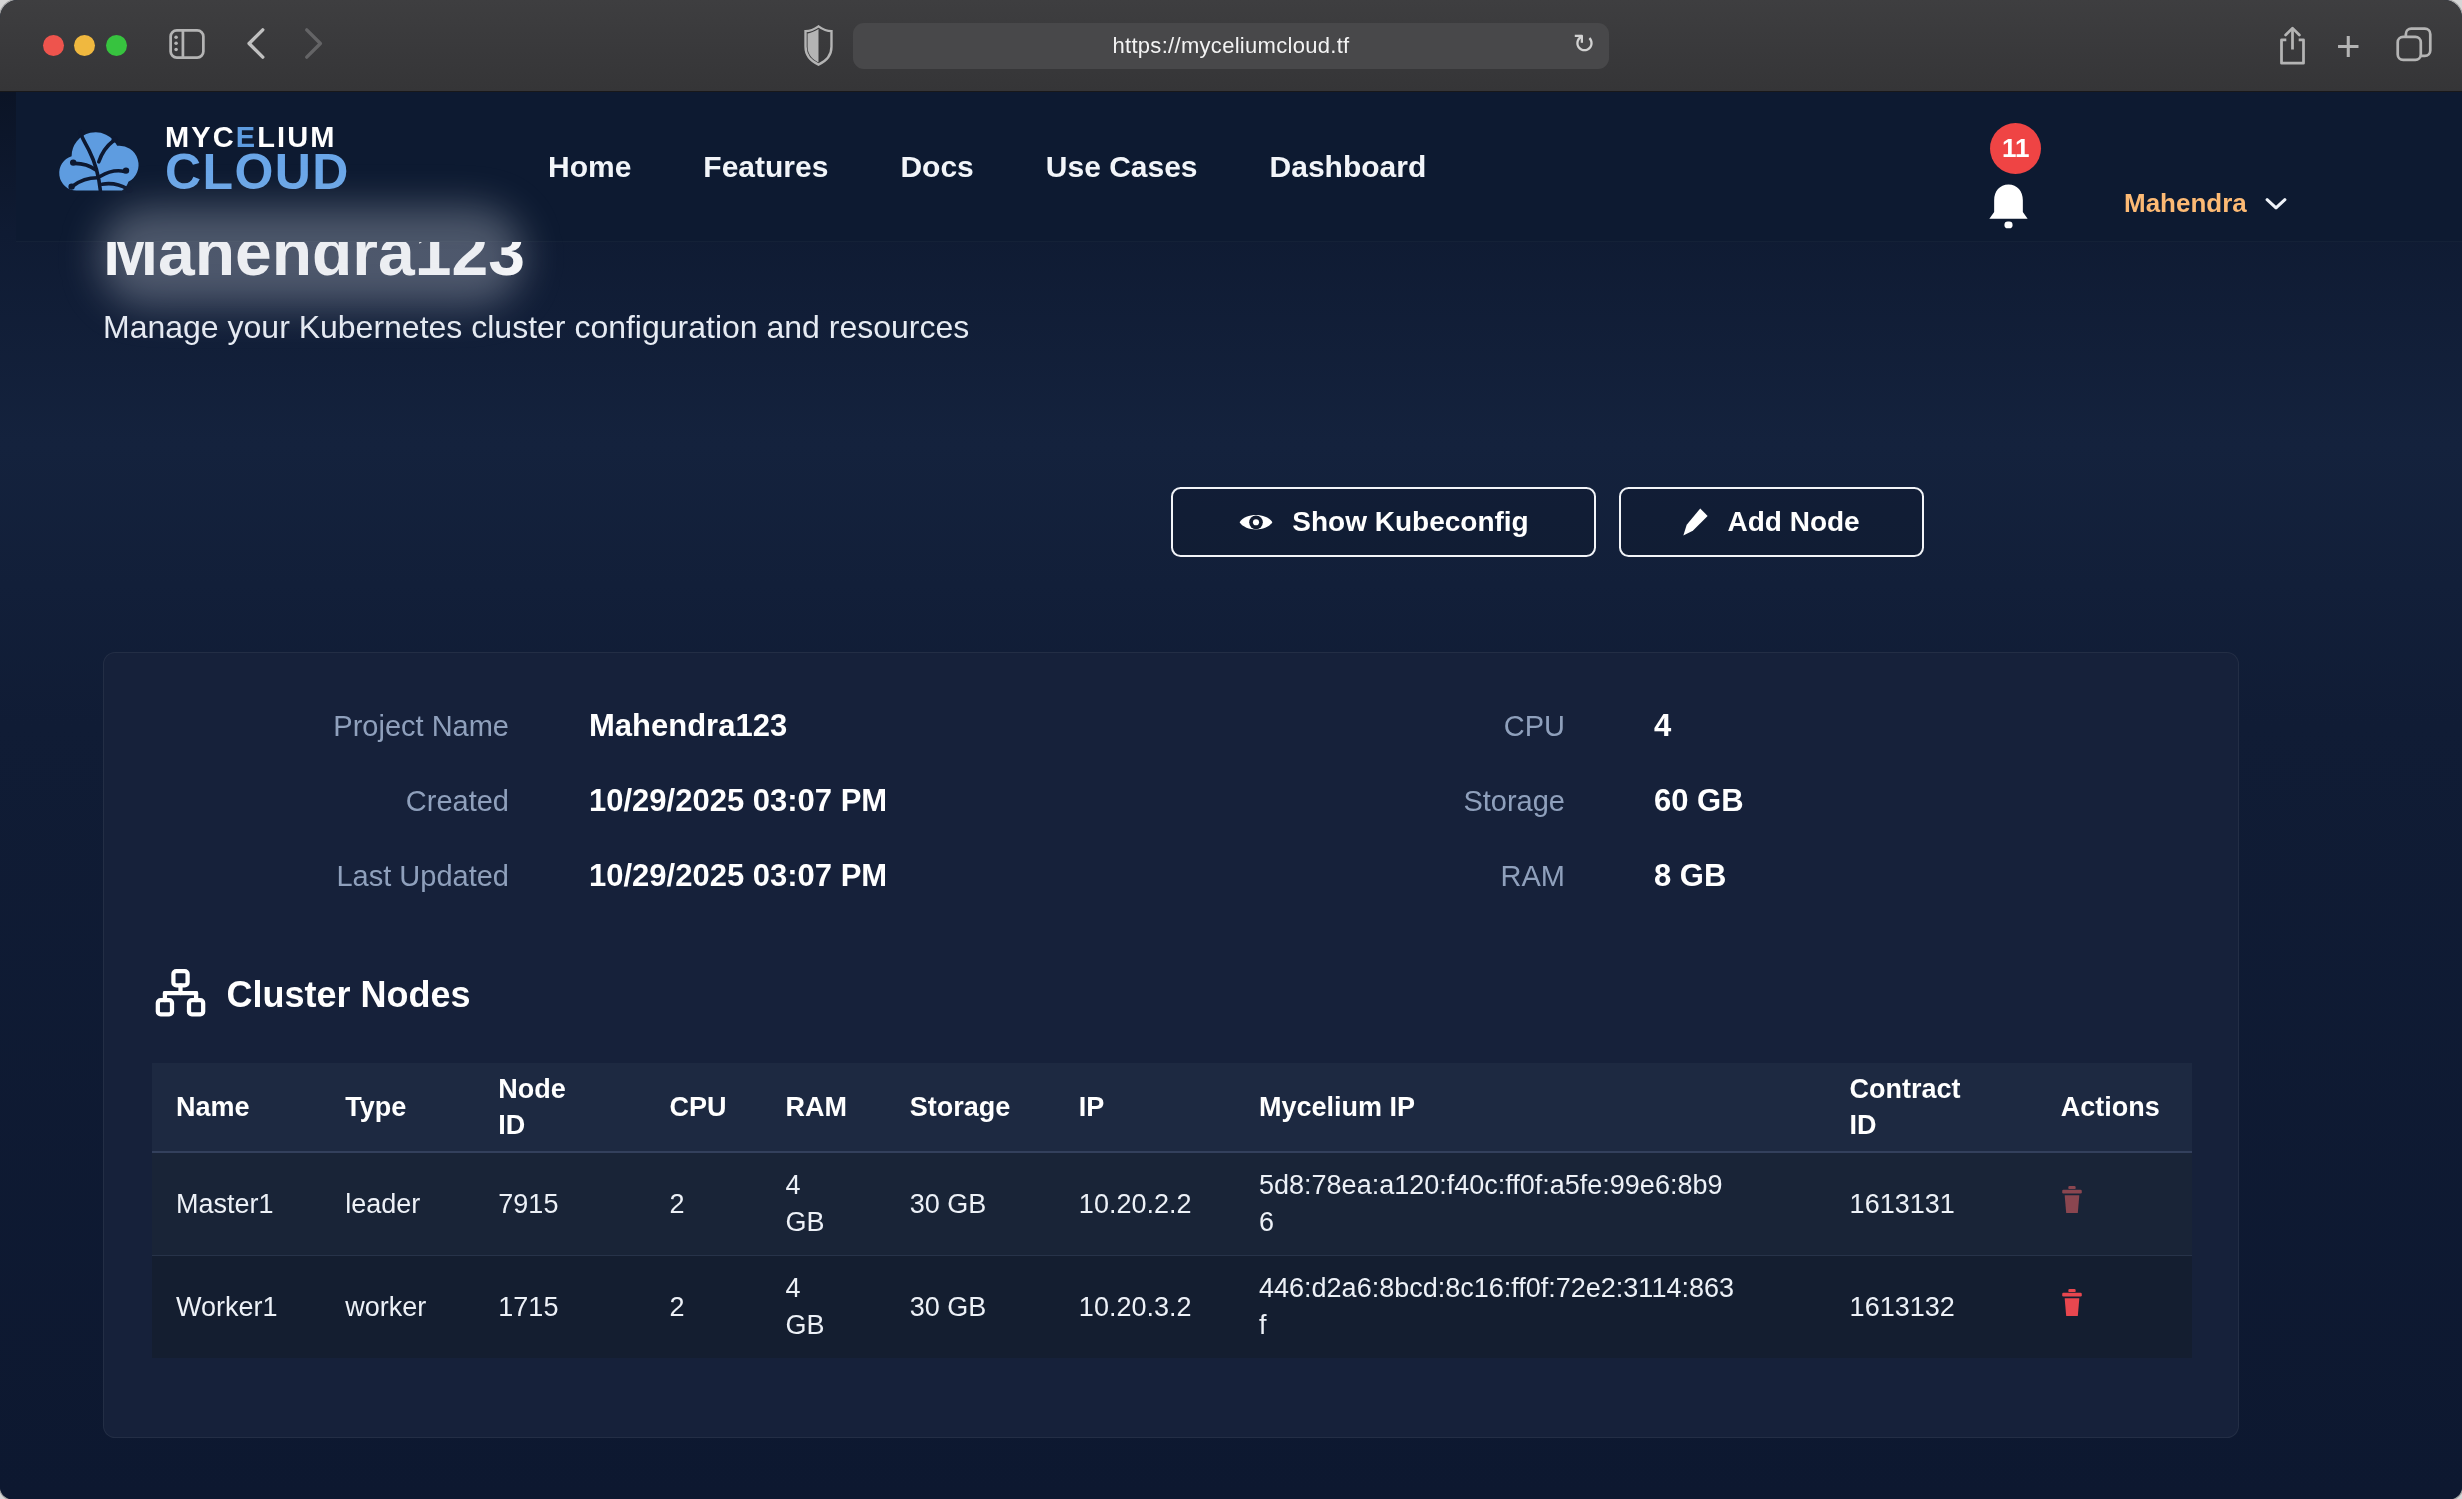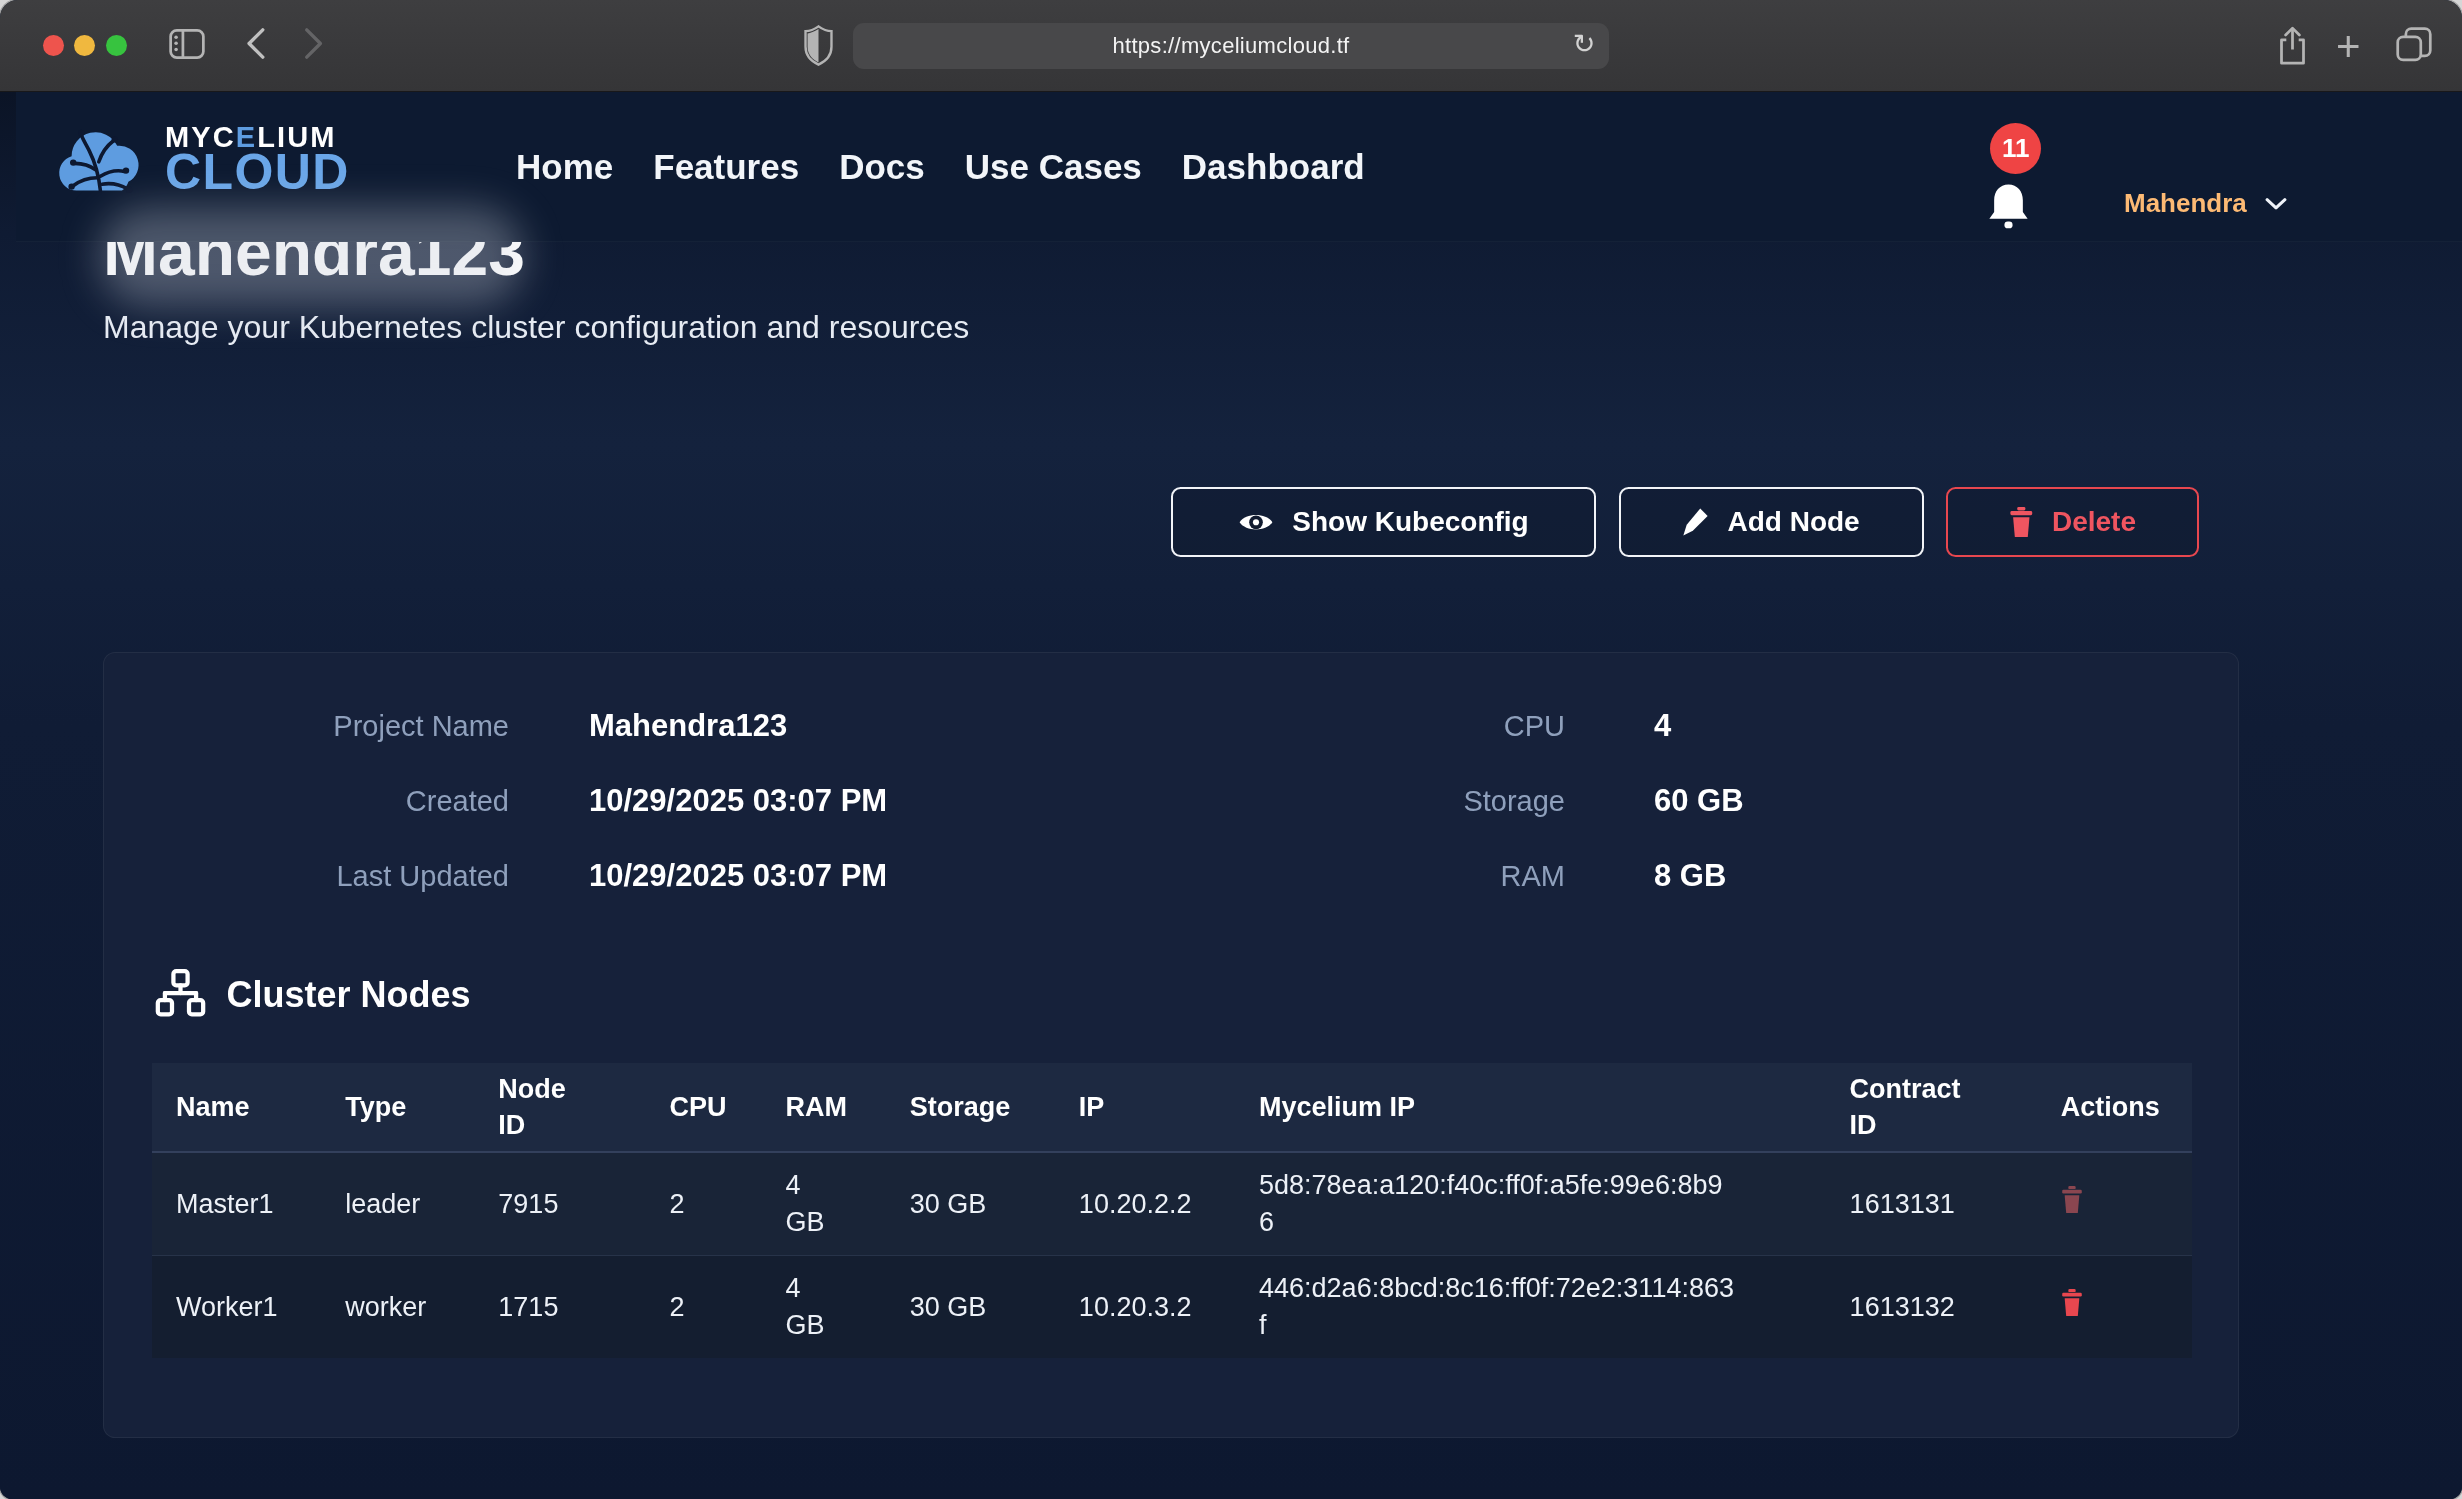--- a/index.html
+++ b/index.html
@@ -25,21 +25,21 @@
   .site { position:absolute; top:92px; left:0; width:2462px; height:1407px;
           background:linear-gradient(180deg,#0b1426 0%, #0f1b33 10%, #14223d 25%, #101c35 45%, #0d1830 100%); }
 
   .navbar { position:absolute; top:0; left:16px; width:100%; height:150px; background:#0d1a31;
             z-index:20; border-bottom:0.7px solid rgba(255,255,255,0.03); }
   .brand { position:absolute; left:38px; top:24px; display:flex; align-items:center; gap:15px; }
   .brand-text .l1 { font-size:29px; font-weight:800; color:#ffffff; letter-spacing:2.1px; line-height:30px; }
   .brand-text .l1 .accent { color:#5e9ce0; }
   .brand-text .l2 { font-size:50px; font-weight:800; color:#6aa6e8; letter-spacing:1.4px; line-height:40px; }
   .nav-links { position:absolute; left:500px; top:0; height:150px; display:flex; align-items:center; gap:40px; }
-  .nav-link { font-size:35px; font-weight:700; color:#f2f5f9; cursor:pointer; }
+  .nav-link { font-size:30px; font-weight:700; color:#f2f5f9; cursor:pointer;margin-left:32px; }
   .bell-wrap { position:absolute; left:1966px; top:31px; width:75px; height:130px; }
   .badge { position:absolute; left:8.2px; top:0; min-width:51px; height:51px; border-radius:27px;
            background:#ef4444; color:#fff; font-size:26px; font-weight:700;
            display:flex; align-items:center; justify-content:center; z-index:2; }
   .bell { position:absolute; left:5.5px; top:60px; }
   .user { position:absolute; left:2108px; top:96px; display:flex; align-items:center; gap:18px; cursor:pointer; }
   .user-name { font-size:26px; font-weight:700; color:#fdba74; }
 
   .hero-glow { position:absolute; left:99px; top:115px; width:424px; height:99px;
                background:rgba(198,205,217,0.34); filter:blur(19px); border-radius:48px; z-index:30; pointer-events:none; }
@@ -230,30 +230,20 @@
         </span>
         <span>Show Kubeconfig</span>
       </div>
       <div class="btn btn-light btn-addnode">
         <span>
           <svg width="27" height="30" viewBox="0 0 40 44">
               <path d="M27,2 L38,13 L16,35 L2,42 L7,26 Z" fill="#ffffff"></path>
             </svg>
         </span>
         <span>Add Node</span>
-      </div>
-      <div class="btn btn-delete">
-        <span>
-          <svg width="24.6" height="30" viewBox="0 0 36 44" fill="#ef5560">
-              <rect x="12" y="0" width="12" height="5" rx="2"></rect>
-              <rect x="2" y="6" width="32" height="6" rx="2"></rect>
-              <path d="M6,15 H30 L27.5,44 H8.5 Z"></path>
-            </svg>
-        </span>
-        <span>Delete</span>
       </div>
     </div>
 
     <div class="card">
 
       <div class="info-col left">
         <div class="info-row">
           <span class="info-label">Project Name</span>
           <span class="info-value">Mahendra123</span>
         </div>

